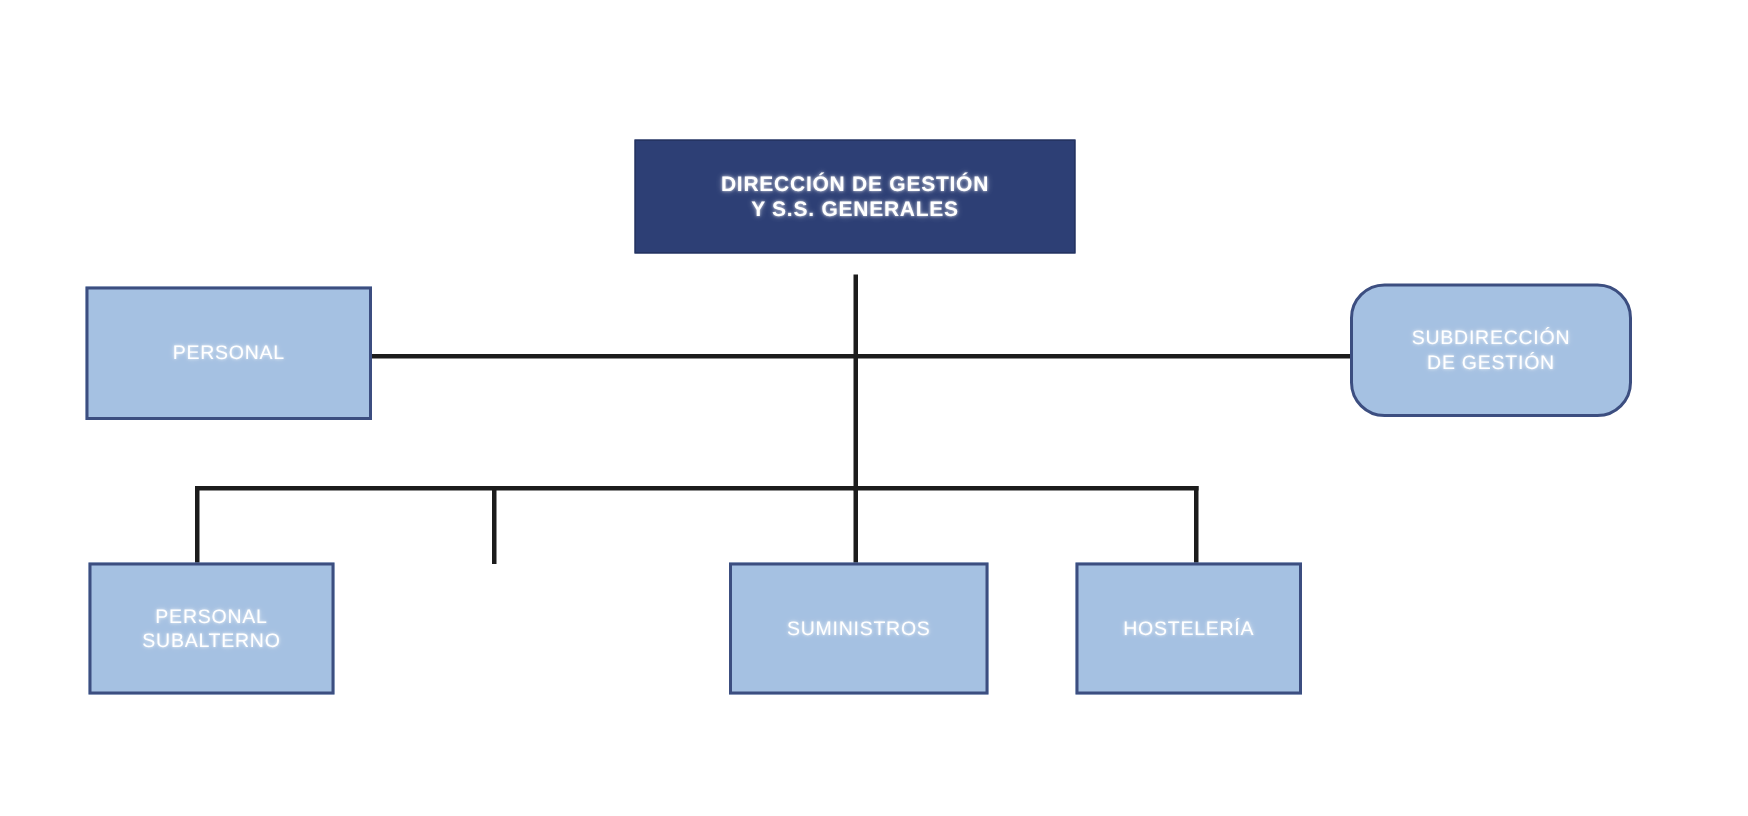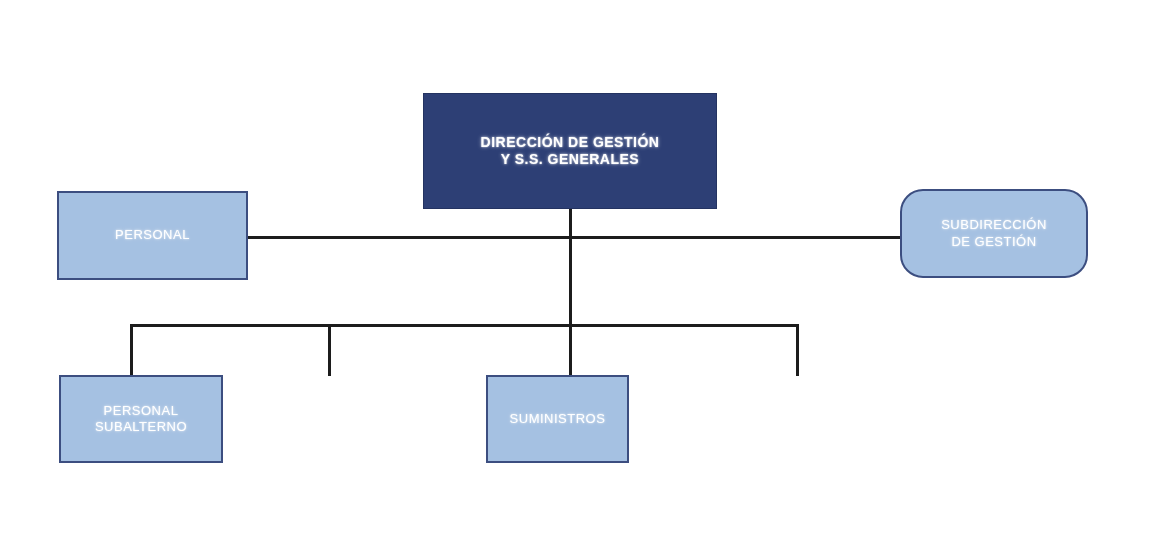--- a/index.html
+++ b/index.html
@@ -64,38 +64,41 @@
 
   <div class="connector h" style="left:247px; top:236px; width:654px;"></div>
 
   <div class="connector h" style="left:130px; top:324px; width:669px;"></div>
 
   <div class="connector v" style="left:130px; top:324px; height:52px;"></div>
   <div class="connector v" style="left:328px; top:324px; height:52px;"></div>
   <div class="connector v" style="left:569px; top:324px; height:52px;"></div>
   <div class="connector v" style="left:796px; top:324px; height:52px;"></div>
 
-  <div class="node node-root" style="left:423px; top:93px; width:294px; height:116px;">
+  <div class="node node-root" style="left:423px; top:93px; width:294px; height:76px;">
     <span class="node-label">DIRECCIÓN DE GESTIÓN
 Y S.S. GENERALES</span>
   </div>
 
   <div class="node node-branch" style="left:57px; top:191px; width:191px; height:89px;">
     <span class="node-label">PERSONAL</span>
   </div>
 
   <div class="node node-branch" style="left:900px; top:189px; width:188px; height:89px;border-radius:23px;">
     <span class="node-label">SUBDIRECCIÓN
 DE GESTIÓN</span>
   </div>
 
   <div class="node node-branch" style="left:59px; top:375px; width:164px; height:88px;">
     <span class="node-label">PERSONAL
 SUBALTERNO</span>
   </div>
 
 
-  <div class="node node-branch" style="left:486px; top:375px; width:143px; height:88px;">
+  <div class="node node-branch" style="left:486px; top:375px; width:173px; height:88px;">
     <span class="node-label">SUMINISTROS</span>
   </div>
 
+  <div class="node node-branch" style="left:717px; top:375px; width:151px; height:88px;">
+    <span class="node-label">HOSTELERÍA</span>
+  </div>
 
 </div>
 
 </body></html>

